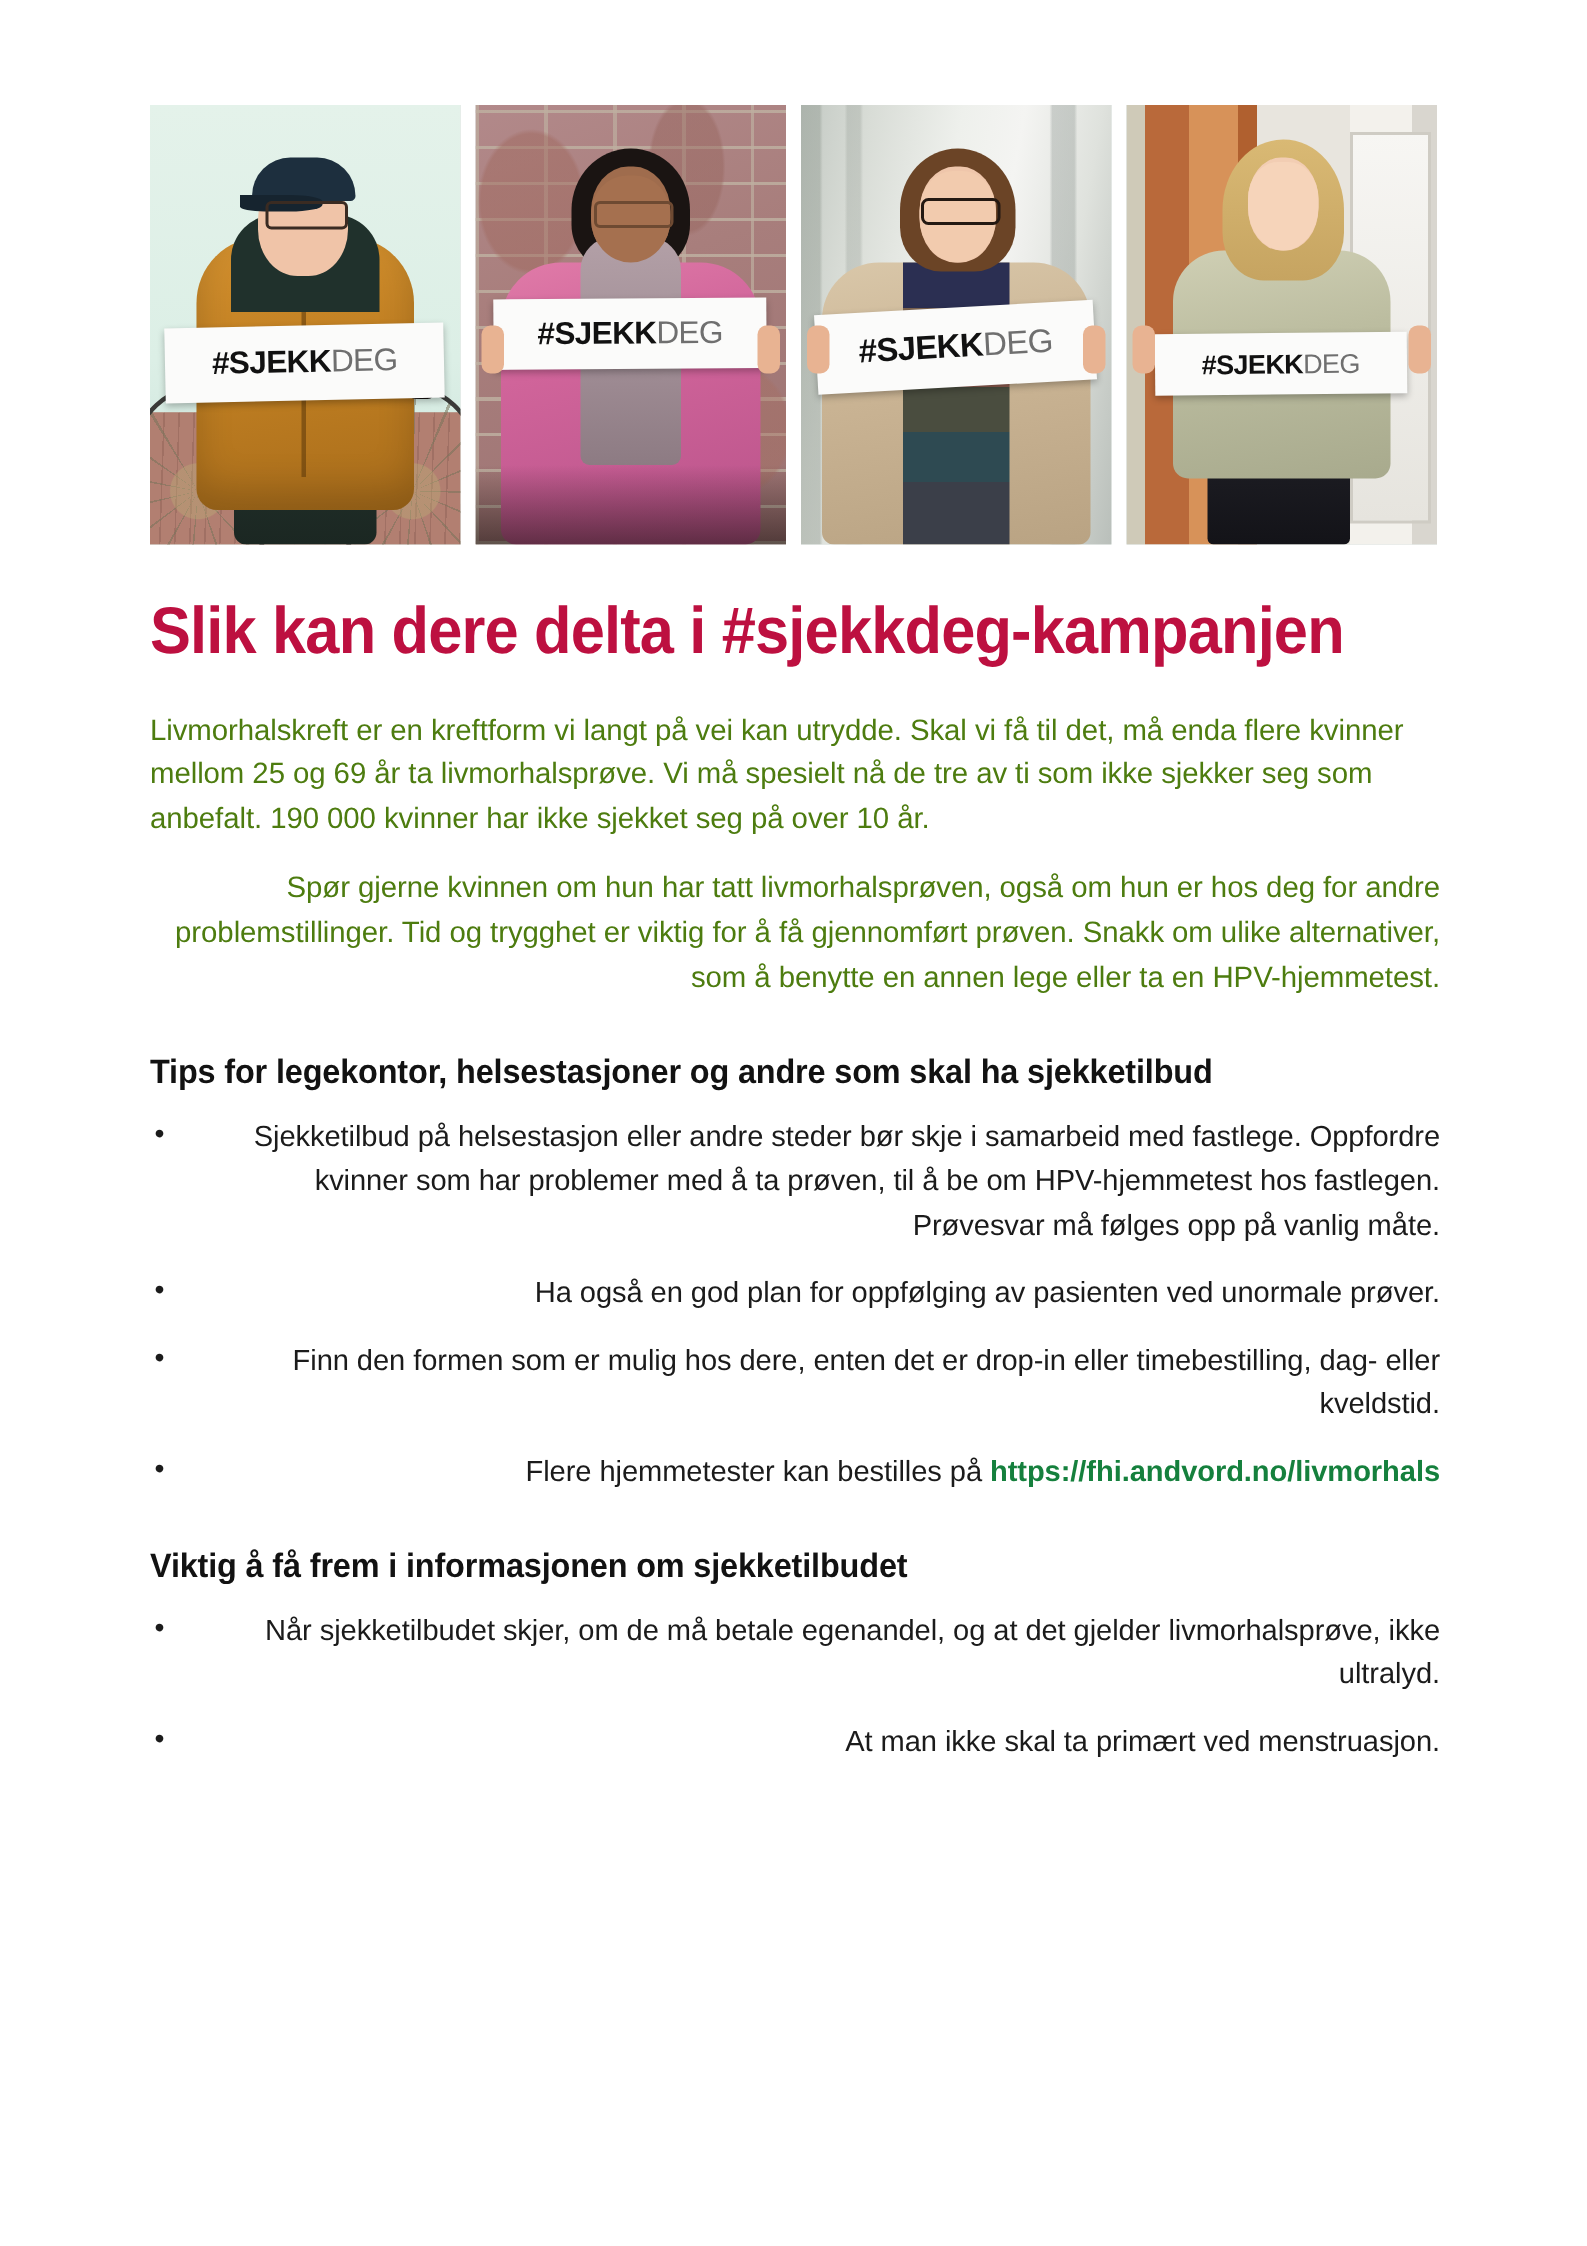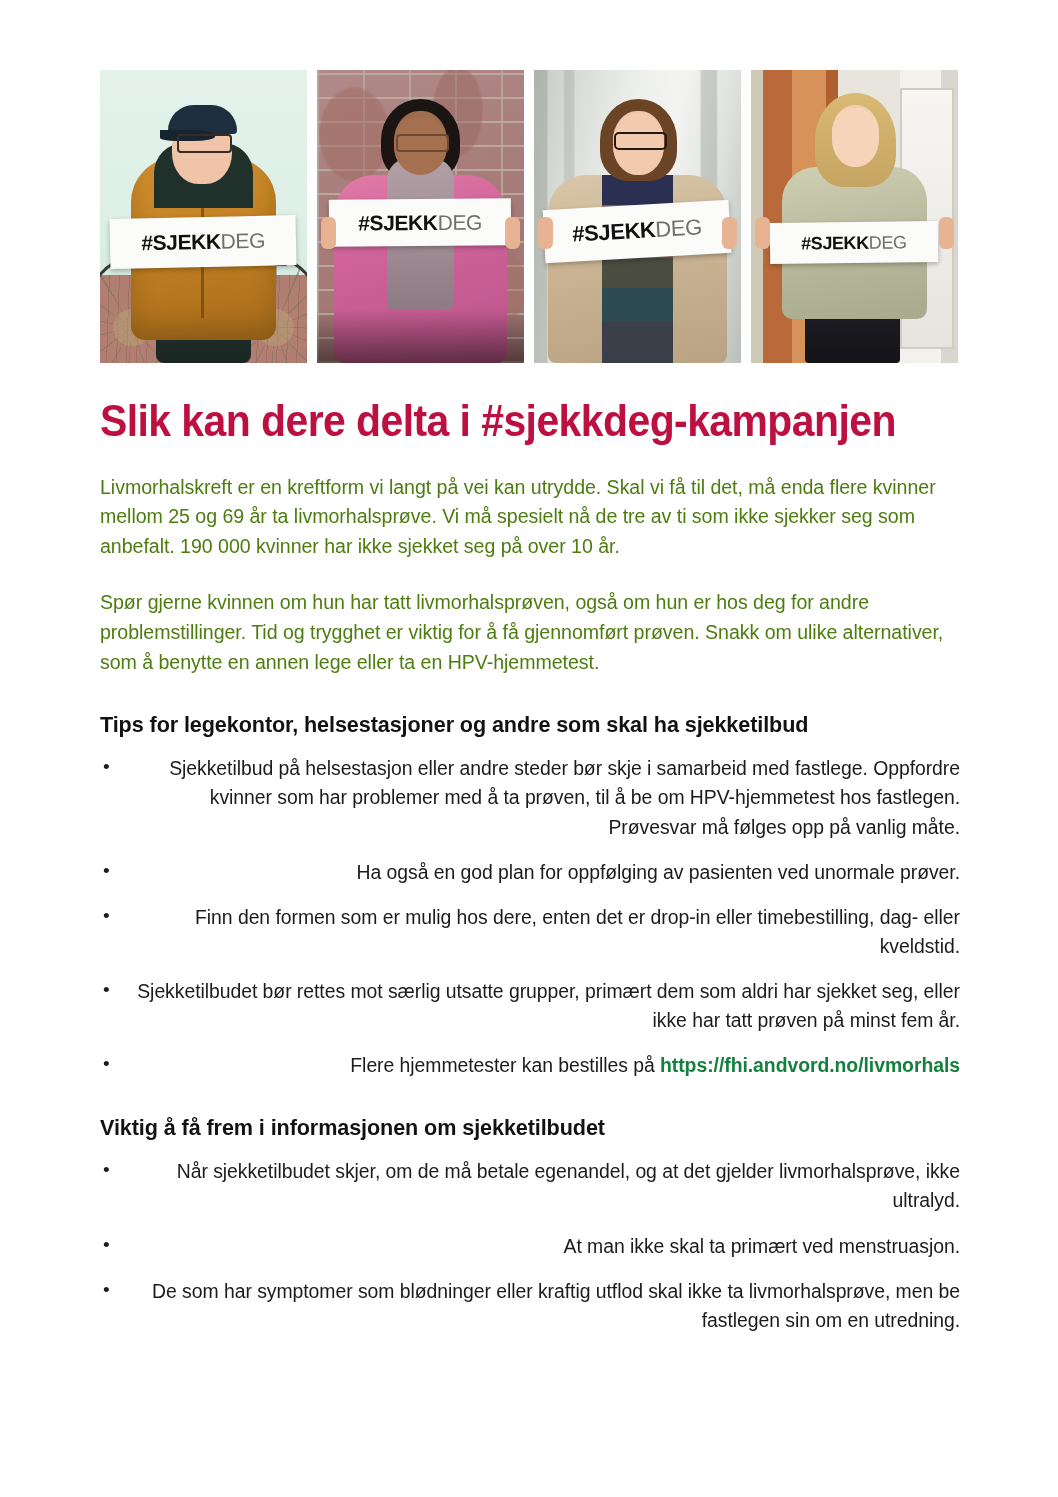--- a/index.html
+++ b/index.html
@@ -298,21 +298,21 @@
     white-space: nowrap;
   }
 
   p.lead {
     margin: 28px 0 0 0;
     font-size: 19.6px;
     line-height: 1.52;
     color: #4d7c0f;
     letter-spacing: -0.05px;
   }
-  p.lead + p.lead { margin-top: 26px; }
+  p.lead + p.lead { margin-top: 16px; text-align: right; }
 
   h2.section {
     margin: 34px 0 0 0;
     font-family: "Liberation Sans Narrow", "Liberation Sans", sans-serif;
     font-weight: 700;
     font-size: 22.5px;
     line-height: 1.2;
     color: #121212;
     letter-spacing: -0.1px;
     transform: scaleX(0.96);
@@ -439,27 +439,25 @@
 
     <p class="lead">Livmorhalskreft er en kreftform vi langt på vei kan utrydde. Skal vi få til det, må enda flere kvinner mellom 25 og 69 år ta livmorhalsprøve. Vi må spesielt nå de tre av ti som ikke sjekker seg som anbefalt. 190 000 kvinner har ikke sjekket seg på over 10 år.</p>
     <p class="lead">Spør gjerne kvinnen om hun har tatt livmorhalsprøven, også om hun er hos deg for andre problemstillinger. Tid og trygghet er viktig for å få gjennomført prøven. Snakk om ulike alternativer, som å benytte en annen lege eller ta en HPV-hjemmetest.</p>
 
     <h2 class="section">Tips for legekontor, helsestasjoner og andre som skal ha sjekketilbud</h2>
 
     <ul class="bullets">
       <li>Sjekketilbud på helsestasjon eller andre steder bør skje i samarbeid med fastlege. Oppfordre kvinner som har problemer med å ta prøven, til å be om HPV-hjemmetest hos fastlegen. Prøvesvar må følges opp på vanlig måte.</li>
       <li>Ha også en god plan for oppfølging av pasienten ved unormale prøver.</li>
       <li>Finn den formen som er mulig hos dere, enten det er drop-in eller timebestilling, dag- eller kveldstid.</li>
-      <li>Sjekketilbudet bør rettes mot særlig utsatte grupper, primært dem som aldri har sjekket seg, eller ikke har tatt prøven på minst fem år.</li>
       <li><span>Flere hjemmetester kan bestilles på </span><span class="url">https://fhi.andvord.no/livmorhals</span></li>
     </ul>
 
     <h2 class="section">Viktig å få frem i informasjonen om sjekketilbudet</h2>
 
     <ul class="bullets">
       <li>Når sjekketilbudet skjer, om de må betale egenandel, og at det gjelder livmorhalsprøve, ikke ultralyd.</li>
       <li>At man ikke skal ta primært ved menstruasjon.</li>
-      <li>De som har symptomer som blødninger eller kraftig utflod skal ikke ta livmorhalsprøve, men be fastlegen sin om en utredning.</li>
     </ul>
 
   </div>
 
 </div>
 
 </body></html>

